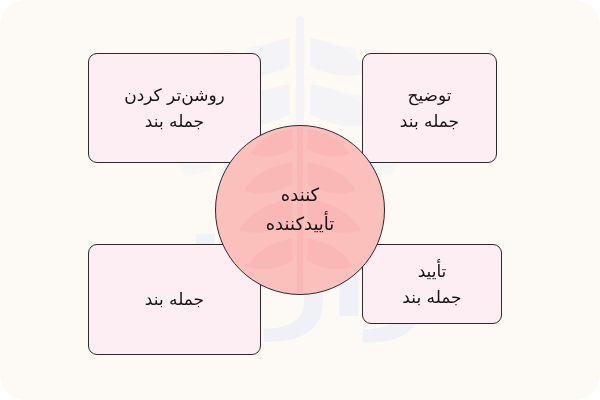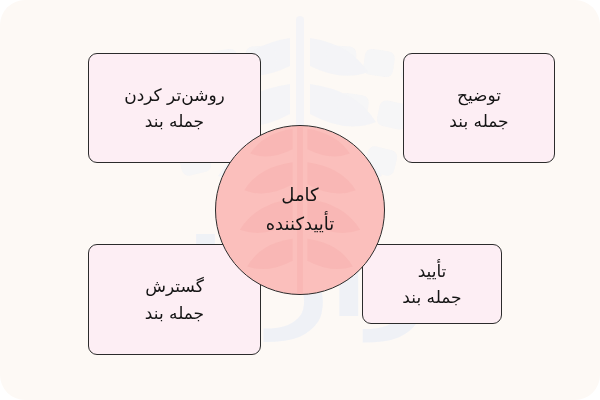--- a/index.html
+++ b/index.html
@@ -67,21 +67,21 @@
     z-index: 3;
   }
   .node-box .line {
     color: #141414;
     font-size: 17px;
     line-height: 1.55;
     white-space: nowrap;
   }
 
   #box-top-left     { left: 88px;  top: 53px;  width: 173px; height: 110px; }
-  #box-top-right    { left: 362px; top: 53px;  width: 152px; height: 110px; margin-left: 41px; }
+  #box-top-right    { left: 362px; top: 53px;  width: 135px; height: 110px; }
   #box-bottom-left  { left: 88px;  top: 244px; width: 173px; height: 111px; }
   #box-bottom-right { left: 362px; top: 244px; width: 140px; height: 80px; }
 
   
   #center-circle {
     position: absolute;
     left: 215px;
     top: 125px;
     width: 170px;
     height: 170px;
@@ -167,21 +167,20 @@
     <span class="line">روشن‌تر کردن</span>
     <span class="line">جمله بند</span>
   </div>
 
   <div class="node-box" id="box-top-right">
     <span class="line">توضیح</span>
     <span class="line">جمله بند</span>
   </div>
 
   <div class="node-box" id="box-bottom-left">
-    <span class="line">گسترش</span>
     <span class="line">جمله بند</span>
   </div>
 
   <div class="node-box" id="box-bottom-right">
     <span class="line">تأیید</span>
     <span class="line">جمله بند</span>
   </div>
 
   <div id="center-circle">
     <svg class="circle-wm" width="220" height="215" viewBox="0 0 300 290">
@@ -190,17 +189,17 @@
         <path d="M140 32 q-40 6 -58 34 q26 10 58 -6 z"></path>
         <path d="M140 78 q-46 6 -66 38 q30 12 66 -8 z"></path>
         <path d="M140 128 q-50 6 -72 42 q32 12 72 -10 z"></path>
         <path d="M140 182 q-44 6 -62 38 q28 10 62 -8 z"></path>
         <path d="M160 32 q40 6 58 34 q-26 10 -58 -6 z"></path>
         <path d="M160 78 q46 6 66 38 q-30 12 -66 -8 z"></path>
         <path d="M160 128 q50 6 72 42 q-32 12 -72 -10 z"></path>
         <path d="M160 182 q44 6 62 38 q-28 10 -62 -8 z"></path>
       </g>
     </svg>
-    <span class="line">کامل</span>
+    <span class="line">کننده</span>
     <span class="line">تأیید‌کننده</span>
   </div>
 
 </div>
 
 </body></html>

